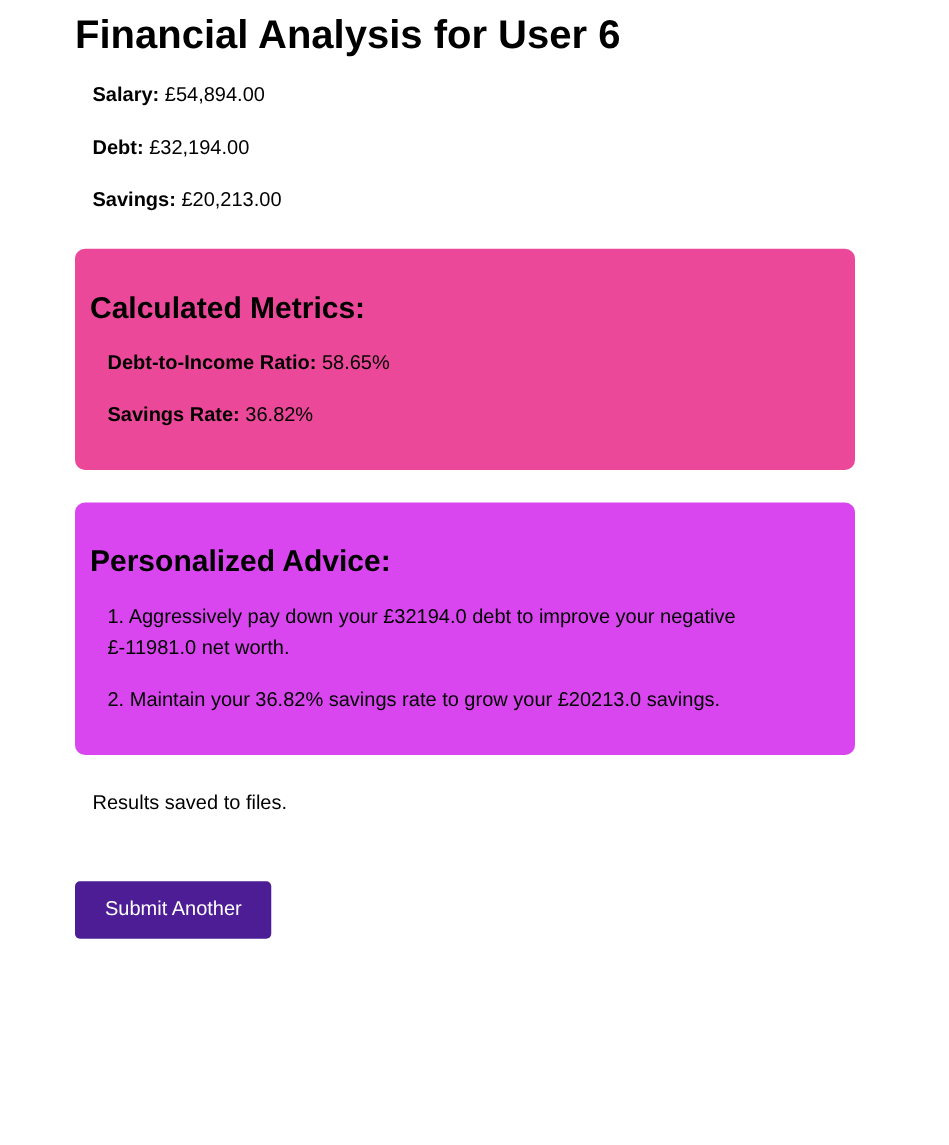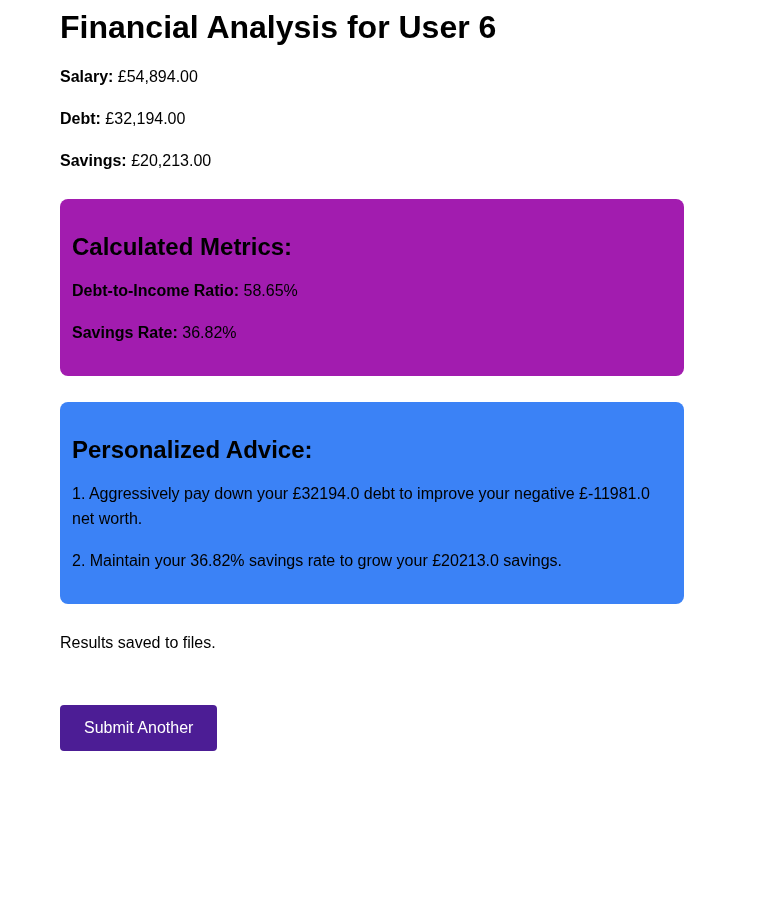--- a/index.html
+++ b/index.html
@@ -14,21 +14,21 @@
   .container {
     width: 624px;
     padding: 4px 75px 30px 60px;
   }
   h1 {
     font-size: 32px;
     line-height: 1.2;
     margin: 4px 0 18px 0;
     font-weight: bold;
   }
-  p { margin: 16px 0; }
+  p { margin: 16px 14px; }
   .box {
     border-radius: 8px;
     padding: 14px 12px;
     margin: 26px 0;
   }
   .box h2 {
     font-size: 24px;
     line-height: 1.3;
     margin: 18px 0 14px 0;
     font-weight: bold;
@@ -52,27 +52,27 @@
 <div class="container">
 
   <h1>Financial Analysis for User 6</h1>
 
   <p><strong>Salary:</strong><span> £54,894.00</span></p>
 
   <p><strong>Debt:</strong><span> £32,194.00</span></p>
 
   <p><strong>Savings:</strong><span> £20,213.00</span></p>
 
-  <div class="box" style="background-color: #a21caf;">
+  <div class="box" style="background-color: #ec4899;">
     <h2>Calculated Metrics:</h2>
     <p><strong>Debt-to-Income Ratio:</strong><span> 58.65%</span></p>
     <p><strong>Savings Rate:</strong><span> 36.82%</span></p>
   </div>
 
-  <div class="box" style="background-color: #3b82f6;">
+  <div class="box" style="background-color: #d946ef;">
     <h2>Personalized Advice:</h2>
     <p>1. Aggressively pay down your £32194.0 debt to improve your negative £-11981.0 net worth.</p>
     <p>2. Maintain your 36.82% savings rate to grow your £20213.0 savings.</p>
   </div>
 
   <p>Results saved to files.</p>
 
   <div class="btn-row">
     <button class="btn" style="background-color: #4c1d95;">Submit Another</button>
   </div>

